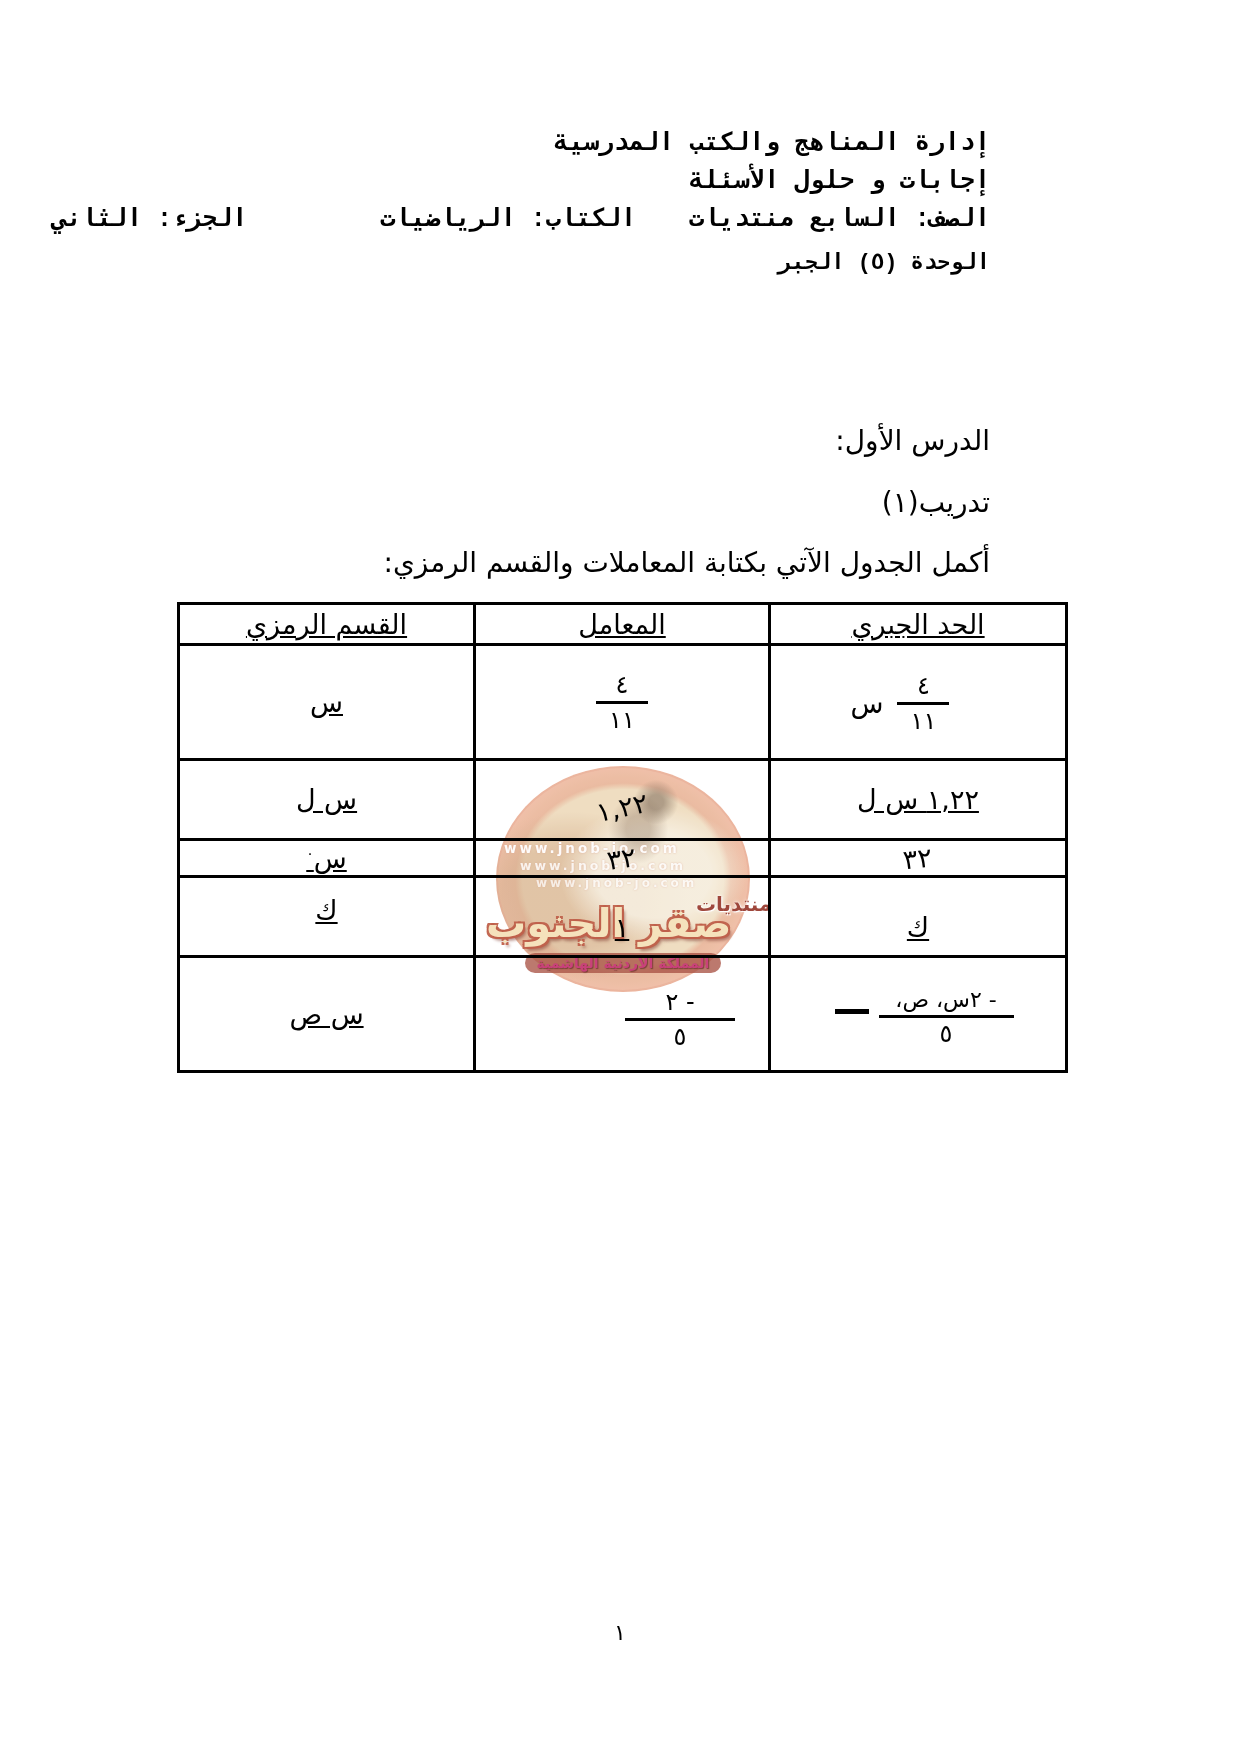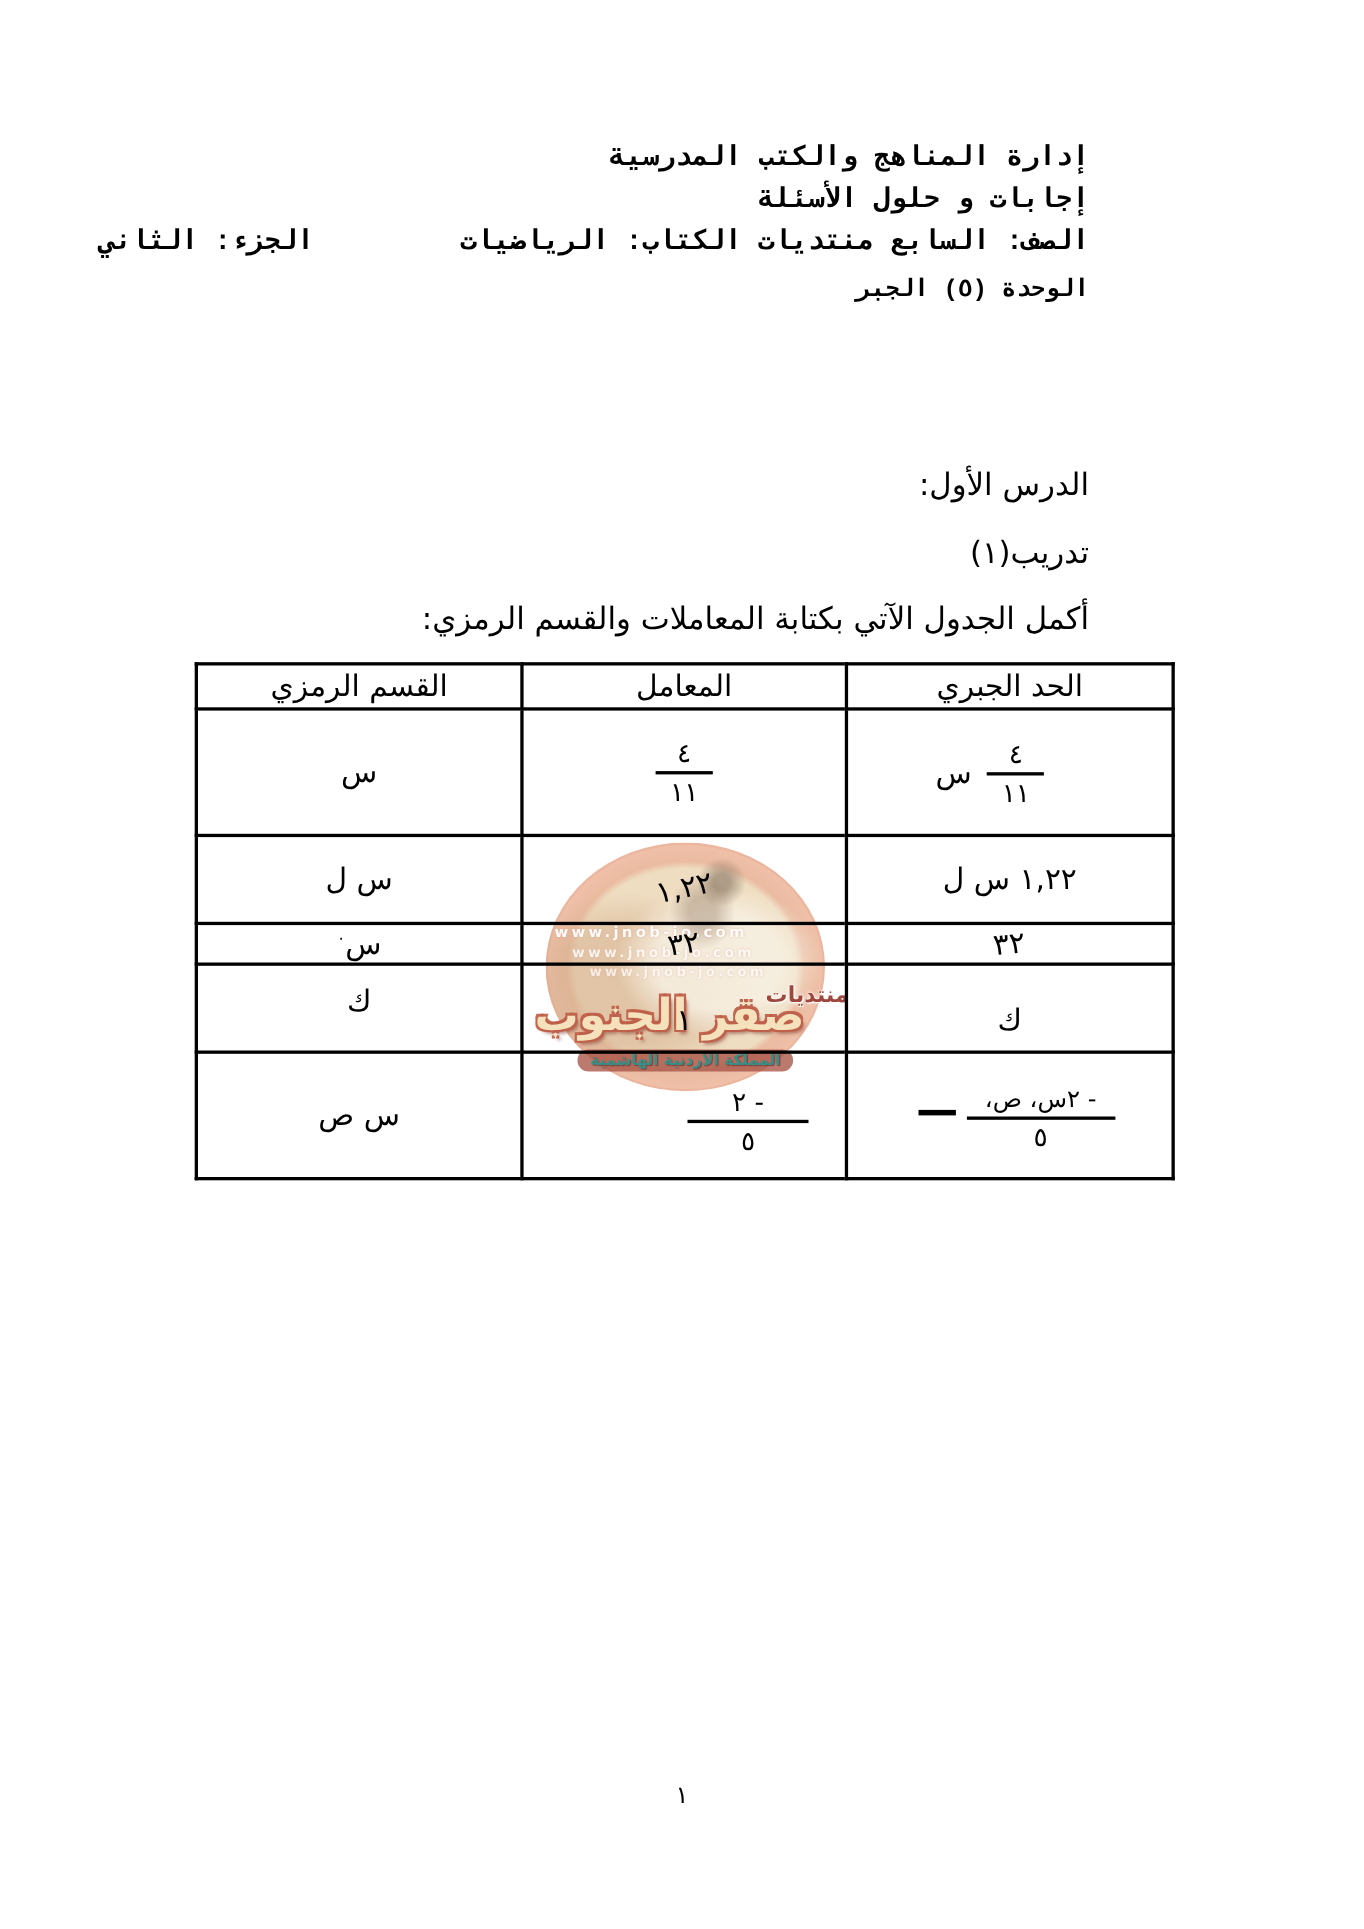--- a/index.html
+++ b/index.html
@@ -21,44 +21,44 @@
   .wm-url.u1{top:74px;left:8px;font-size:13.5px;}
   .wm-url.u2{top:92px;left:24px;font-size:12.5px;opacity:.85;}
   .wm-url.u3{top:110px;left:40px;font-size:12px;opacity:.75;}
   .wm-forums{position:absolute;top:126px;left:200px;white-space:nowrap;font-size:20px;font-weight:700;
     color:#8a1f12;text-shadow:0 0 4px #fff,0 0 2px #fff,1px 1px 0 #fff;}
   .wm-name{position:absolute;top:134px;left:-10px;width:280px;text-align:left;white-space:nowrap;
     font-size:40px;font-weight:700;color:#f3dcae;
     text-shadow:2px 2px 0 rgba(178,62,36,.95),-2px -2px 0 rgba(178,62,36,.95),
                 2px -2px 0 rgba(178,62,36,.95),-2px 2px 0 rgba(178,62,36,.95),3px 4px 3px rgba(110,28,12,.55);}
   .wm-kingdom{position:absolute;top:187px;left:0;width:254px;text-align:center;}
-  .wm-kingdom span{display:inline-block;font-size:14px;font-weight:700;color:#0f766e;
+  .wm-kingdom span{display:inline-block;font-size:14px;font-weight:700;color:#be185d;
     background:rgba(150,45,28,.78);padding:2px 12px;border-radius:10px;
     text-shadow:1px 1px 1px rgba(90,20,10,.9);white-space:nowrap;}
 
   
   .doc-header{position:absolute;top:128px;right:250px;z-index:2;text-align:right;direction:rtl;}
   .h-line{font-size:25px;font-weight:700;line-height:32px;margin-bottom:6px;white-space:nowrap;font-family:Liberation Mono, monospace;}
   .meta-line span{display:inline-block;}
-  .meta-line .gap-book{text-align:center;}
+  .meta-line .gap-book{margin-right:38px;text-align:center;}
   .meta-line .gap-part{margin-right:118px;}
   .h-line.unit{margin-top:12px;font-size:22px;}
 
   
   .lesson-title,.exercise-label,.instruction{position:absolute;right:250px;z-index:2;direction:rtl;
     font-size:28px;white-space:nowrap;}
   .lesson-title{top:424px;}
   .exercise-label{top:486px;margin-left:48px;}
   .instruction{top:546px;}
 
   
   .alg-table{position:absolute;left:177px;top:602px;z-index:2;border-collapse:collapse;
     table-layout:fixed;direction:rtl;background:transparent;}
   .alg-table th,.alg-table td{border:3px solid #000;text-align:center;vertical-align:middle;
-    font-size:27px;font-weight:400;padding:0;}
+    font-size:27px;font-weight:400;padding:0;text-decoration:underline;}
   .alg-table th{height:38px;}
   tr.r1{height:115px;} tr.r2{height:80px;} tr.r3{height:37px;} tr.r4{height:80px;} tr.r5{height:115px;}
 
   .frac{display:inline-flex;flex-direction:column;align-items:center;vertical-align:middle;line-height:1;}
   .frac .num,.frac .den{font-size:24px;padding:2px 4px;white-space:nowrap;}
   .frac .bar{height:0;border-top:3px solid #000;width:52px;margin:2px 0;}
   .frac.wide .bar{width:135px;}
   .frac.wide .num{font-size:22px;}
   .frac.mid .bar{width:110px;}
   .bar.ext{position:relative;}

